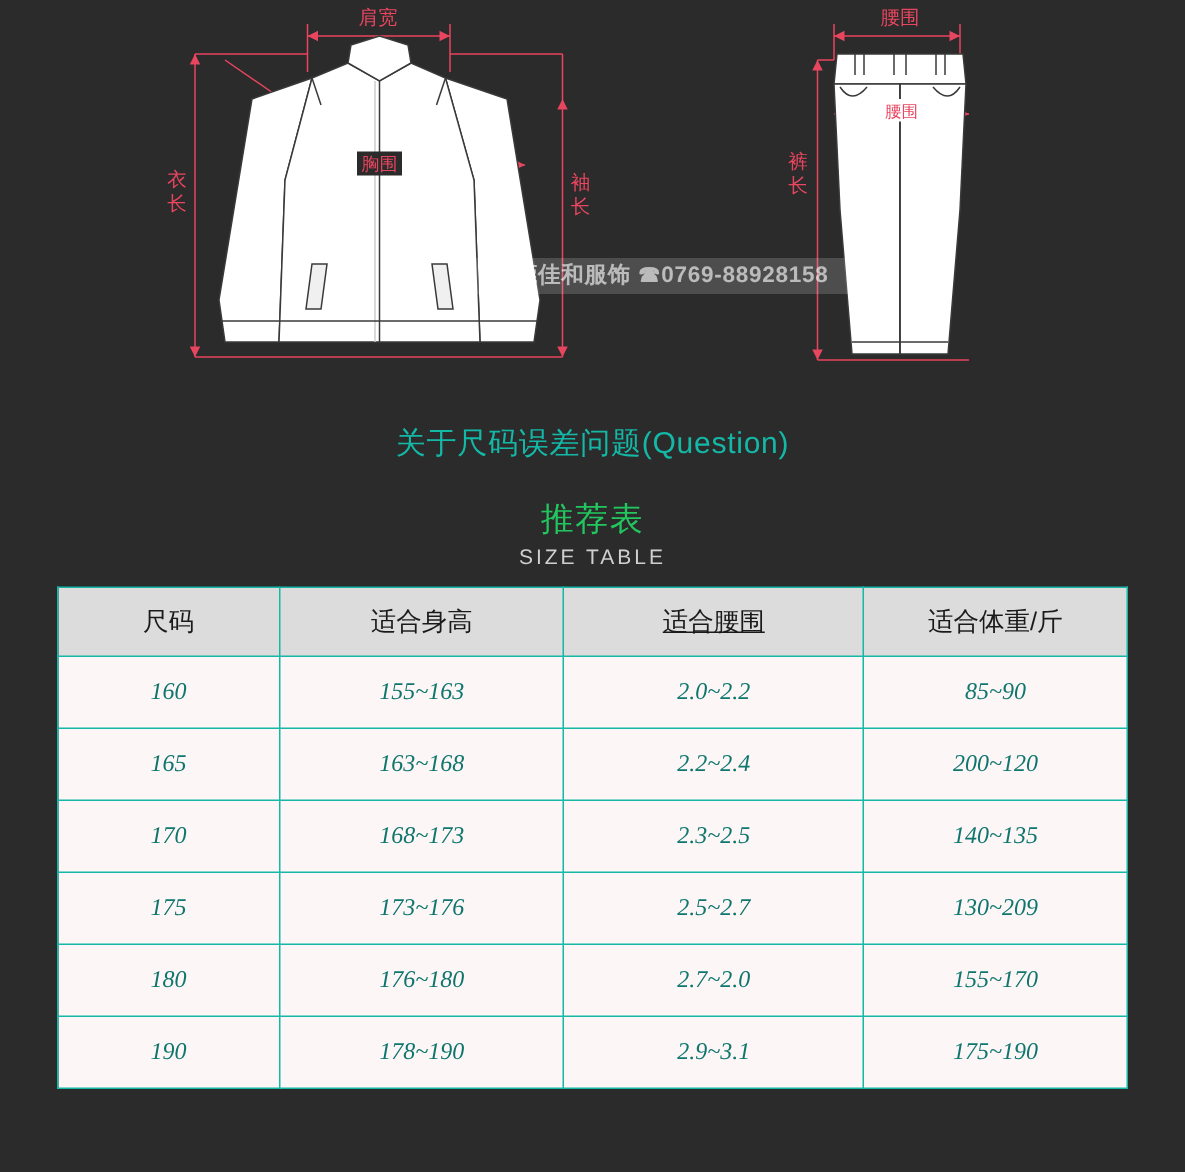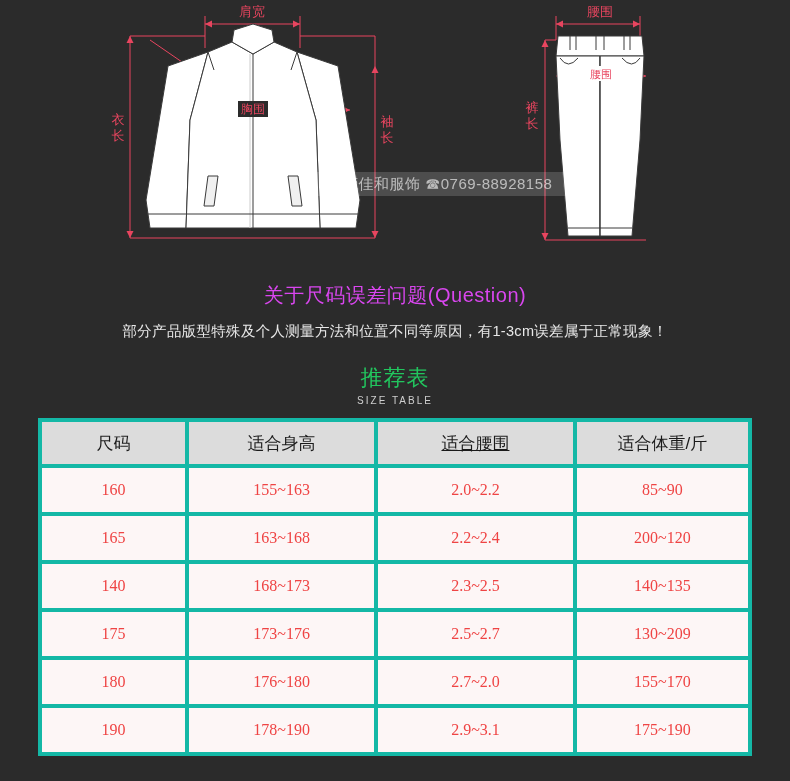--- a/index.html
+++ b/index.html
@@ -32,89 +32,91 @@
     top: 172px;
     width: 260px;
     height: 24px;
     background: rgba(255,255,255,0.16);
     color: rgba(255,255,255,0.62);
     font-size: 15px;
     line-height: 24px;
     text-align: center;
     letter-spacing: 0.5px;
     white-space: nowrap;
+    font-weight: bold;
   }
 
   
   .question {
     text-align: center;
     margin-top: 14px;
   }
   .question .q-title {
     font-size: 20px;
-    color: #d946ef;
+    color: #14b8a6;
     letter-spacing: 0.5px;
   }
   .question .q-sub {
     font-size: 14.5px;
     color: #e8e8e8;
     margin-top: 13px;
     letter-spacing: 0.3px;
   }
 
   
   .table-heading {
     text-align: center;
     margin-top: 22px;
   }
   .table-heading .cn {
     font-size: 22px;
     color: #22c55e;
     letter-spacing: 1px;
   }
   .table-heading .en {
-    font-size: 10px;
+    font-size: 14px;
     color: #cfcfcf;
     letter-spacing: 2px;
     margin-top: 2px;
   }
 
   
   .table-wrap {
     margin: 12px auto 0;
     width: 714px;
   }
   table.size-table {
     border-collapse: collapse;
     width: 100%;
     font-family: "Liberation Serif", serif;
   }
   table.size-table th,
   table.size-table td {
-    border: 4px solid #14b8a6;
+    border: 1px solid #14b8a6;
     height: 48px;
     text-align: center;
     font-weight: normal;
     margin-left: 31px;
   }
   table.size-table th {
     background: #dcdcdc;
     color: #1a1a1a;
     font-size: 17px;
     font-family: "Liberation Sans", sans-serif;
     height: 46px;
   }
   table.size-table th.col-0 { width: 148px; }
   table.size-table th.col-1 { width: 190px; }
   table.size-table th.col-2 { width: 200px; text-decoration: underline; }
   table.size-table th.col-3 { width: 176px; }
   table.size-table td {
     background: #fdf6f6;
-    color: #ef4444;
+    color: #0f766e;
     font-size: 16px;
+    font-style: italic;
   }
 </style>
 </head>
 <body>
 
 <div class="diagram">
   <svg class="svg-wrap" width="790" height="268" viewBox="0 0 790 268">
 
     <g stroke="#e8455f" stroke-width="1" fill="none">
 
@@ -237,21 +239,20 @@
 
     <text x="532" y="112" fill="#e8455f" font-size="13" text-anchor="middle" font-family="Liberation Sans, sans-serif">裤</text>
     <text x="532" y="128" fill="#e8455f" font-size="13" text-anchor="middle" font-family="Liberation Sans, sans-serif">长</text>
   </svg>
 
   <div class="watermark">东莞佳和服饰 ☎0769-88928158</div>
 </div>
 
 <div class="question">
   <div class="q-title">关于尺码误差问题(Question)</div>
-  <div class="q-sub">部分产品版型特殊及个人测量方法和位置不同等原因，有1-3cm误差属于正常现象！</div>
 </div>
 
 <div class="table-heading">
   <div class="cn">推荐表</div>
   <div class="en">SIZE TABLE</div>
 </div>
 
 <div class="table-wrap">
   <table class="size-table">
     <thead>
@@ -269,21 +270,21 @@
         <td>2.0~2.2</td>
         <td>85~90</td>
       </tr>
       <tr>
         <td>165</td>
         <td>163~168</td>
         <td>2.2~2.4</td>
         <td>200~120</td>
       </tr>
       <tr>
-        <td>140</td>
+        <td>170</td>
         <td>168~173</td>
         <td>2.3~2.5</td>
         <td>140~135</td>
       </tr>
       <tr>
         <td>175</td>
         <td>173~176</td>
         <td>2.5~2.7</td>
         <td>130~209</td>
       </tr>

